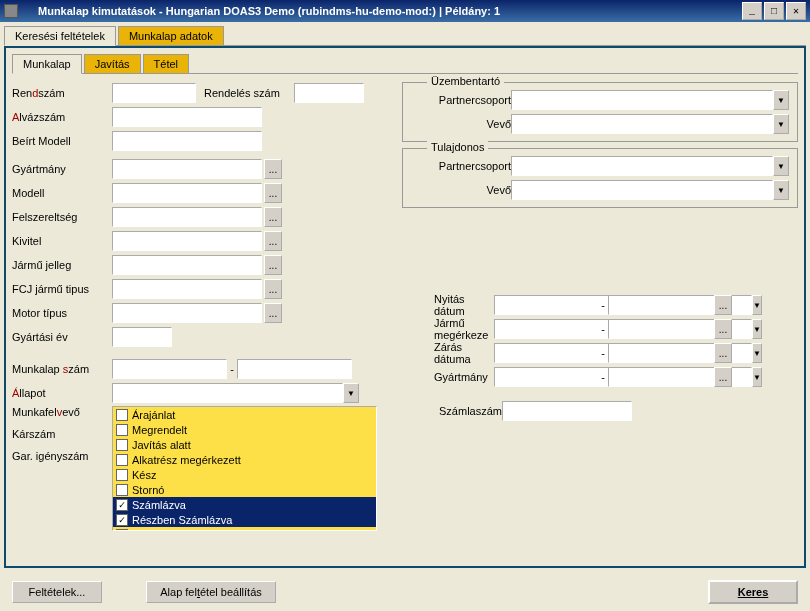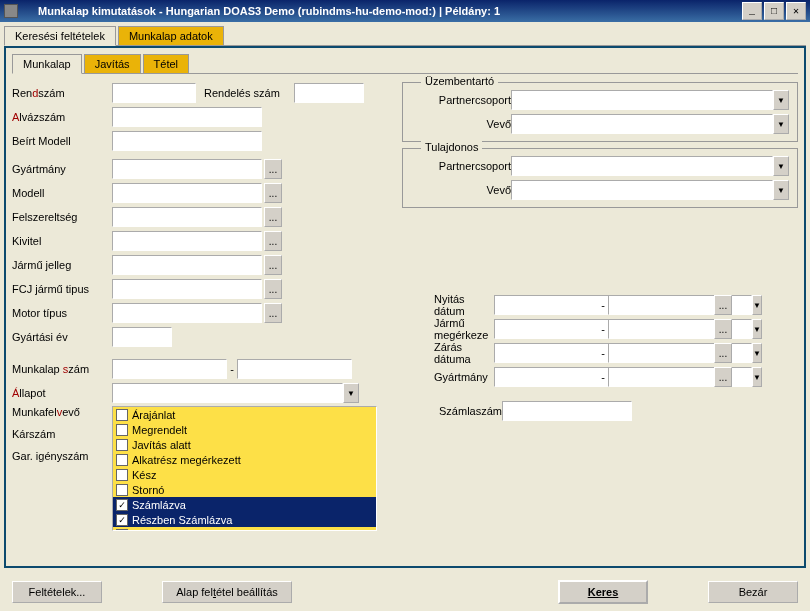--- a/index.html
+++ b/index.html
@@ -25,38 +25,38 @@
 
 .row { display: flex; align-items: center; margin-bottom: 2px; height: 22px; }
 .lbl { width: 100px; color: #000; }
 .lbl .hot { color: #A00000; }
 .inp { border: 1px inset #fff; background: white; height: 20px; padding: 2px 4px; flex: 1; }
 .inp-mid { width: 100px; }
 .combo-btn { width: 16px; height: 20px; border: 1px outset #fff; background: #D4D0C8; display: flex; align-items: center; justify-content: center; font-size: 8px; }
 .lookup-btn { width: 18px; height: 20px; border: 1px outset #fff; background: #D4D0C8; display: flex; align-items: center; justify-content: center; font-size: 10px; margin-left: 2px; }
 
 .fieldset { border: 1px solid #999; padding: 6px 8px 4px 8px; margin-bottom: 6px; position: relative; }
-.legend { position: absolute; top: -8px; left: 18px; background: #ECE9D8; padding: 0 4px; font-size: 11px; }
+.legend { position: absolute; top: -8px; left: 24px; background: #ECE9D8; padding: 0 4px; font-size: 11px; }
 .r-row { display: flex; align-items: center; margin-bottom: 2px; height: 22px; }
 .r-lbl { width: 100px; text-align: right; }
 .combo { display: flex; flex: 1; }
 .combo-input { flex: 1; border: 1px inset #fff; background: white; height: 20px; }
 
 .date-row { display: flex; align-items: center; margin-bottom: 2px; height: 22px; }
 .date-lbl { width: 92px; padding-left: 32px; }
 .date-field { display: flex; width: 100px; margin-right: 4px; }
 .date-inp { flex: 1; border: 1px inset #fff; background: white; height: 20px; }
 .dash { width: 10px; text-align: center; }
 
 .listbox { border: 1px inset #fff; background: #fde047; height: 125px; overflow-y: auto; width: 265px; }
 .lb-item { display: flex; align-items: center; padding: 0 3px; height: 15px; }
 .lb-item.sel { background: #0A246A; color: white; }
 .cb { width: 12px; height: 12px; border: 1px solid #666; background: white; margin-right: 4px; display: flex; align-items: center; justify-content: center; font-size: 9px; color: black; }
 
-.footer { display: flex; align-items: center; padding: 8px 12px; gap: 60px; }
+.footer { display: flex; align-items: center; padding: 8px 12px; gap: 44px; }
 .btn { border: 1px outset #fff; background: #D4D0C8; padding: 4px 10px; min-width: 90px; text-align: center; cursor: pointer; }
 .btn.bold { font-weight: bold; border-width: 2px; text-decoration: underline; }
 .spacer { flex: 1; }
 </style>
 </head>
 <body>
 
 <div class="titlebar">
   <div class="titlebar-icon"></div>
   <div class="titlebar-text">Munkalap kimutatások - Hungarian DOAS3 Demo (rubindms-hu-demo-mod:) | Példány: 1</div>
@@ -309,14 +309,13 @@
 
     </div>
   </div>
 </div>
 
 <div class="footer">
   <button class="btn">Feltételek...</button>
   <button class="btn" style="min-width:130px"><span>Alap fel</span><span style="text-decoration:underline">t</span><span>étel beállítás</span></button>
   <div class="spacer"></div>
   <button class="btn bold">Keres</button>
-  <button class="btn">Bezár</button>
 </div>
 
 </body></html>

